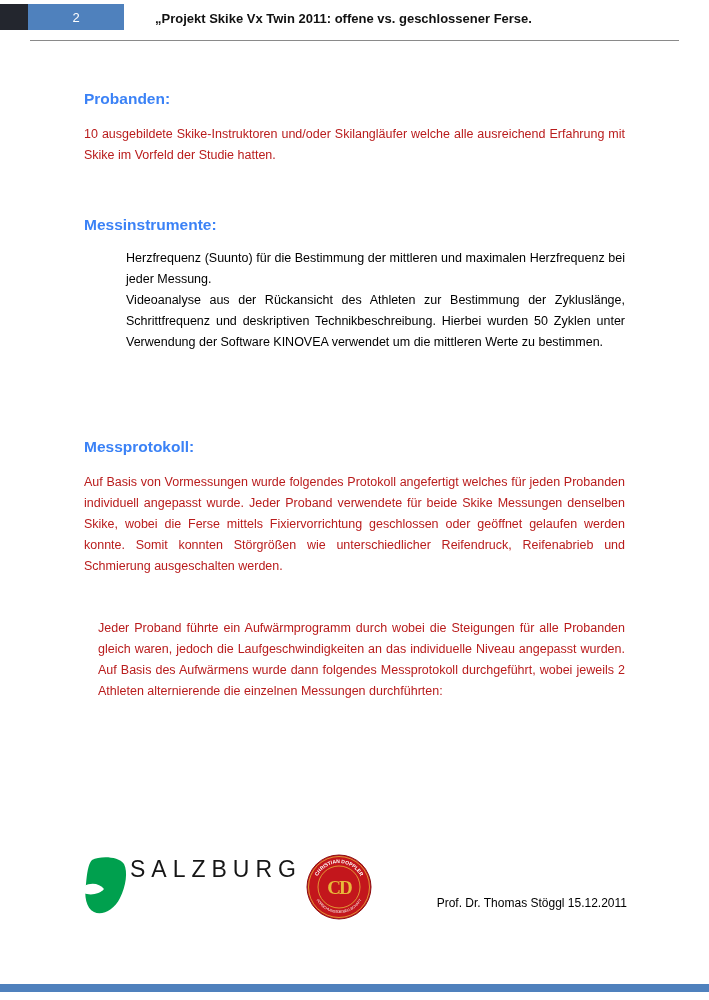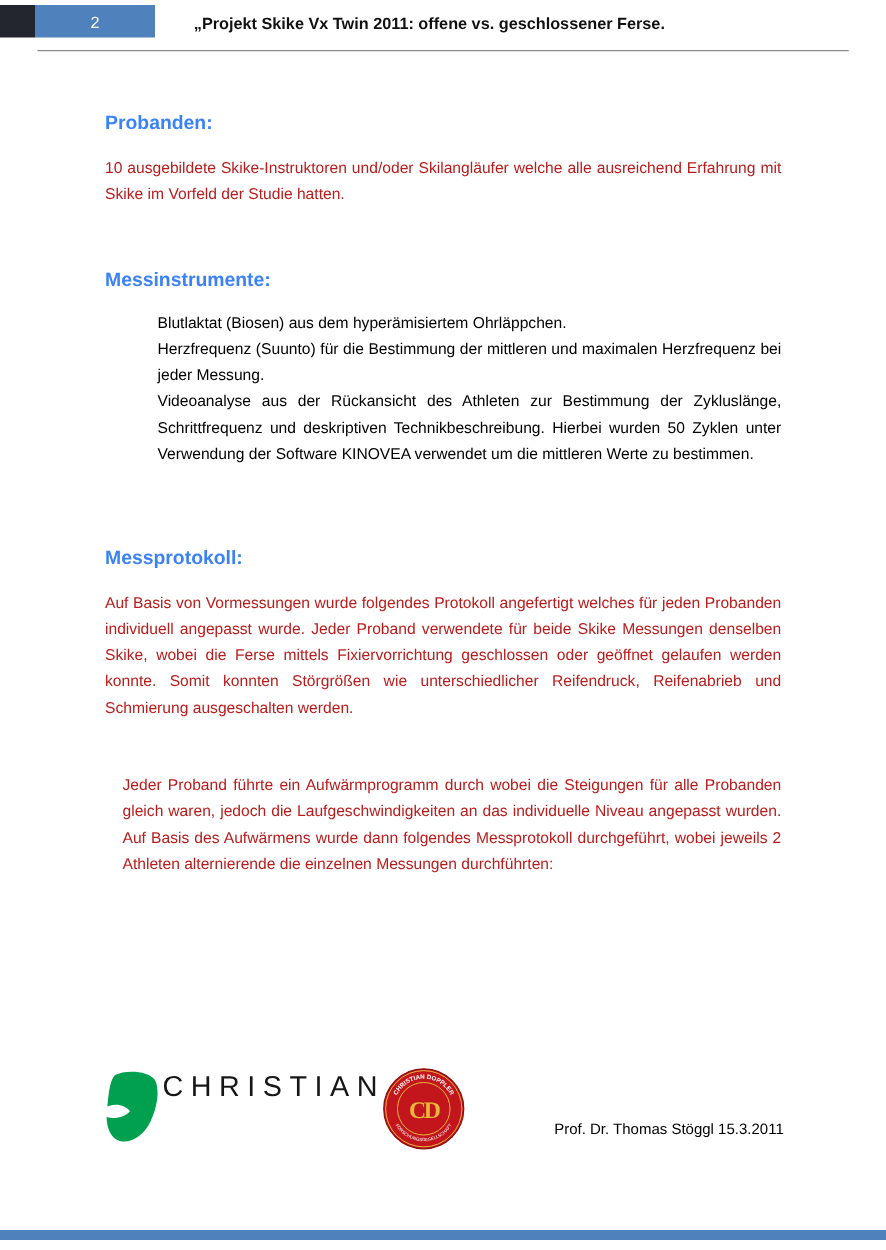--- a/index.html
+++ b/index.html
@@ -44,38 +44,37 @@
     <span>2</span>
   </div>
   <div class="header-title">„Projekt Skike Vx Twin 2011: offene vs. geschlossener Ferse.</div>
   <div class="header-rule"></div>
 
   <h2 class="heading h-probanden">Probanden:</h2>
   <p class="body p-probanden">10 ausgebildete Skike-Instruktoren und/oder Skilangläufer welche alle ausreichend Erfahrung mit Skike im Vorfeld der Studie hatten.</p>
 
   <h2 class="heading h-messinstrumente">Messinstrumente:</h2>
   <div class="items">
-    <p>Blutlaktat (Biosen) aus dem hyperämisiertem Ohrläppchen.</p>
     <p>Herzfrequenz (Suunto) für die Bestimmung der mittleren und maximalen Herzfrequenz bei jeder Messung.</p>
     <p>Videoanalyse aus der Rückansicht des Athleten zur Bestimmung der Zykluslänge, Schrittfrequenz und deskriptiven Technikbeschreibung. Hierbei wurden 50 Zyklen unter Verwendung der Software KINOVEA verwendet um die mittleren Werte zu bestimmen.</p>
   </div>
 
   <h2 class="heading h-messprotokoll">Messprotokoll:</h2>
   <p class="body p-protokoll1">Auf Basis von Vormessungen wurde folgendes Protokoll angefertigt welches für jeden Probanden individuell angepasst wurde. Jeder Proband verwendete für beide Skike Messungen denselben Skike, wobei die Ferse mittels Fixiervorrichtung geschlossen oder geöffnet gelaufen werden konnte. Somit konnten Störgrößen wie unterschiedlicher Reifendruck, Reifenabrieb und Schmierung ausgeschalten werden.</p>
   <p class="body p-protokoll2">Jeder Proband führte ein Aufwärmprogramm durch wobei die Steigungen für alle Probanden gleich waren, jedoch die Laufgeschwindigkeiten an das individuelle Niveau angepasst wurden. Auf Basis des Aufwärmens wurde dann folgendes Messprotokoll durchgeführt, wobei jeweils 2 Athleten alternierende die einzelnen Messungen durchführten:</p>
 
   <div class="uni-logo">
     <span class="uni-blob">
       <svg width="44" height="62" viewBox="0 0 44 60" aria-hidden="true">
         <path d="M 8 4 C 16 0, 34 0, 40 8 C 44 16, 42 30, 36 42 C 30 54, 18 60, 10 56 C 2 52, 0 40, 2 28 C 3 18, 4 8, 8 4 Z" fill="#00a04e"></path>
         <path d="M 0 30 C 8 26, 16 28, 20 33 C 16 38, 6 40, 0 37 Z" fill="#ffffff"></path>
       </svg>
     </span>
     <span class="uni-text">
-      <div class="uni-line2">CHRISTIAN</div>
+      <div class="uni-line2">SALZBURG</div>
     </span>
   </div>
 
   <div class="cd-logo">
     <svg width="66" height="66" viewBox="0 0 66 66" aria-hidden="true">
       <circle cx="33" cy="33" r="32" fill="#c3161c" stroke="#8c0e12" stroke-width="1"></circle>
       <circle cx="33" cy="33" r="30.5" fill="none" stroke="#e8b83a" stroke-width="0.8"></circle>
       <circle cx="33" cy="33" r="21" fill="none" stroke="#e8b83a" stroke-width="0.8"></circle>
       <defs>
         <path id="arcTop" d="M 9 33 A 24 24 0 0 1 57 33"></path>
@@ -84,17 +83,17 @@
       <text font-size="5" fill="#ffffff" font-family="Liberation Sans, sans-serif" font-weight="bold" text-anchor="middle">
         <textPath href="#arcTop" startOffset="50%">CHRISTIAN DOPPLER</textPath>
       </text>
       <text font-size="3.6" fill="#ffffff" font-family="Liberation Sans, sans-serif" text-anchor="middle">
         <textPath href="#arcBottom" startOffset="50%">FORSCHUNGSGESELLSCHAFT</textPath>
       </text>
       <text x="33" y="40" font-size="19" font-weight="bold" fill="#e8b83a" letter-spacing="-2" text-anchor="middle" font-family="Liberation Serif, serif">CD</text>
     </svg>
   </div>
 
-  <div class="credit">Prof. Dr. Thomas Stöggl 15.3.2011</div>
+  <div class="credit">Prof. Dr. Thomas Stöggl 15.12.2011</div>
 
   <div class="bottom-bar"></div>
 
 </div>
 
 </body></html>

